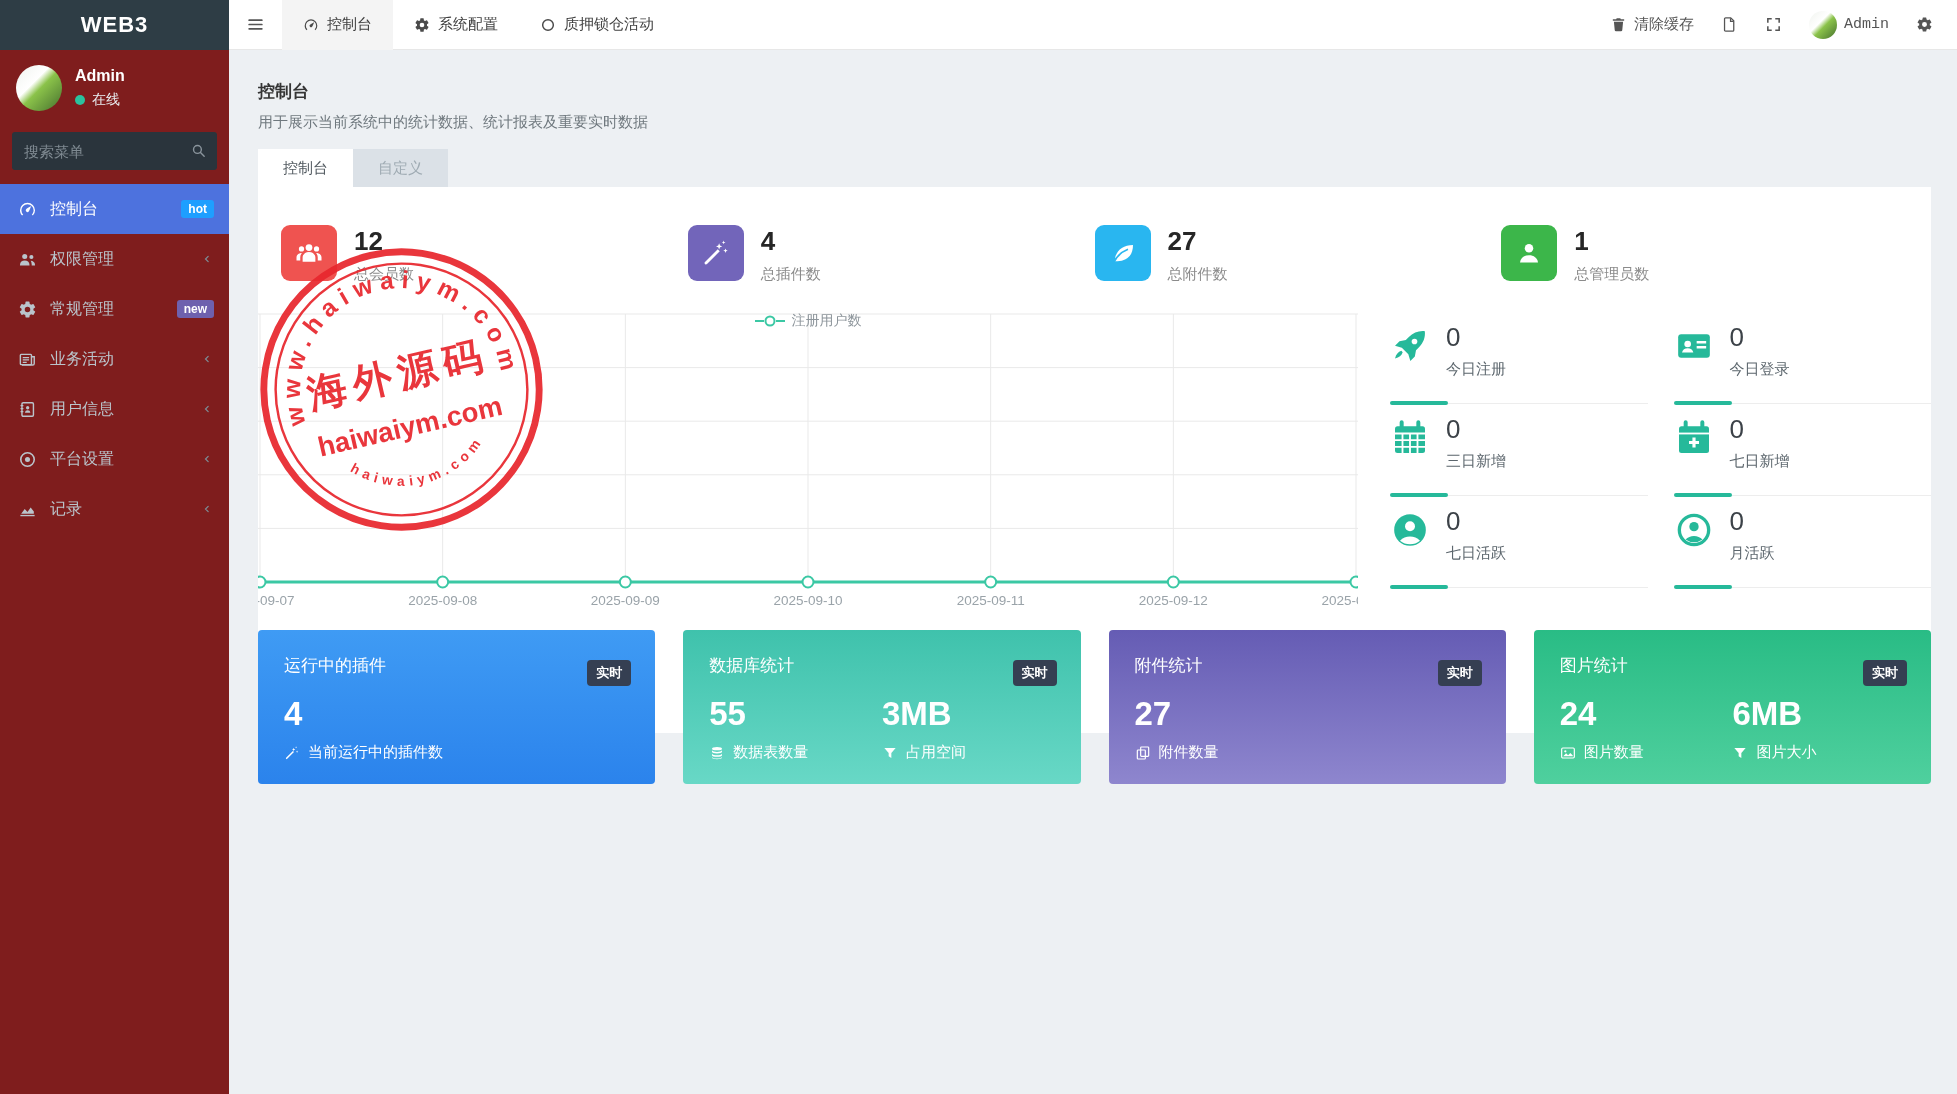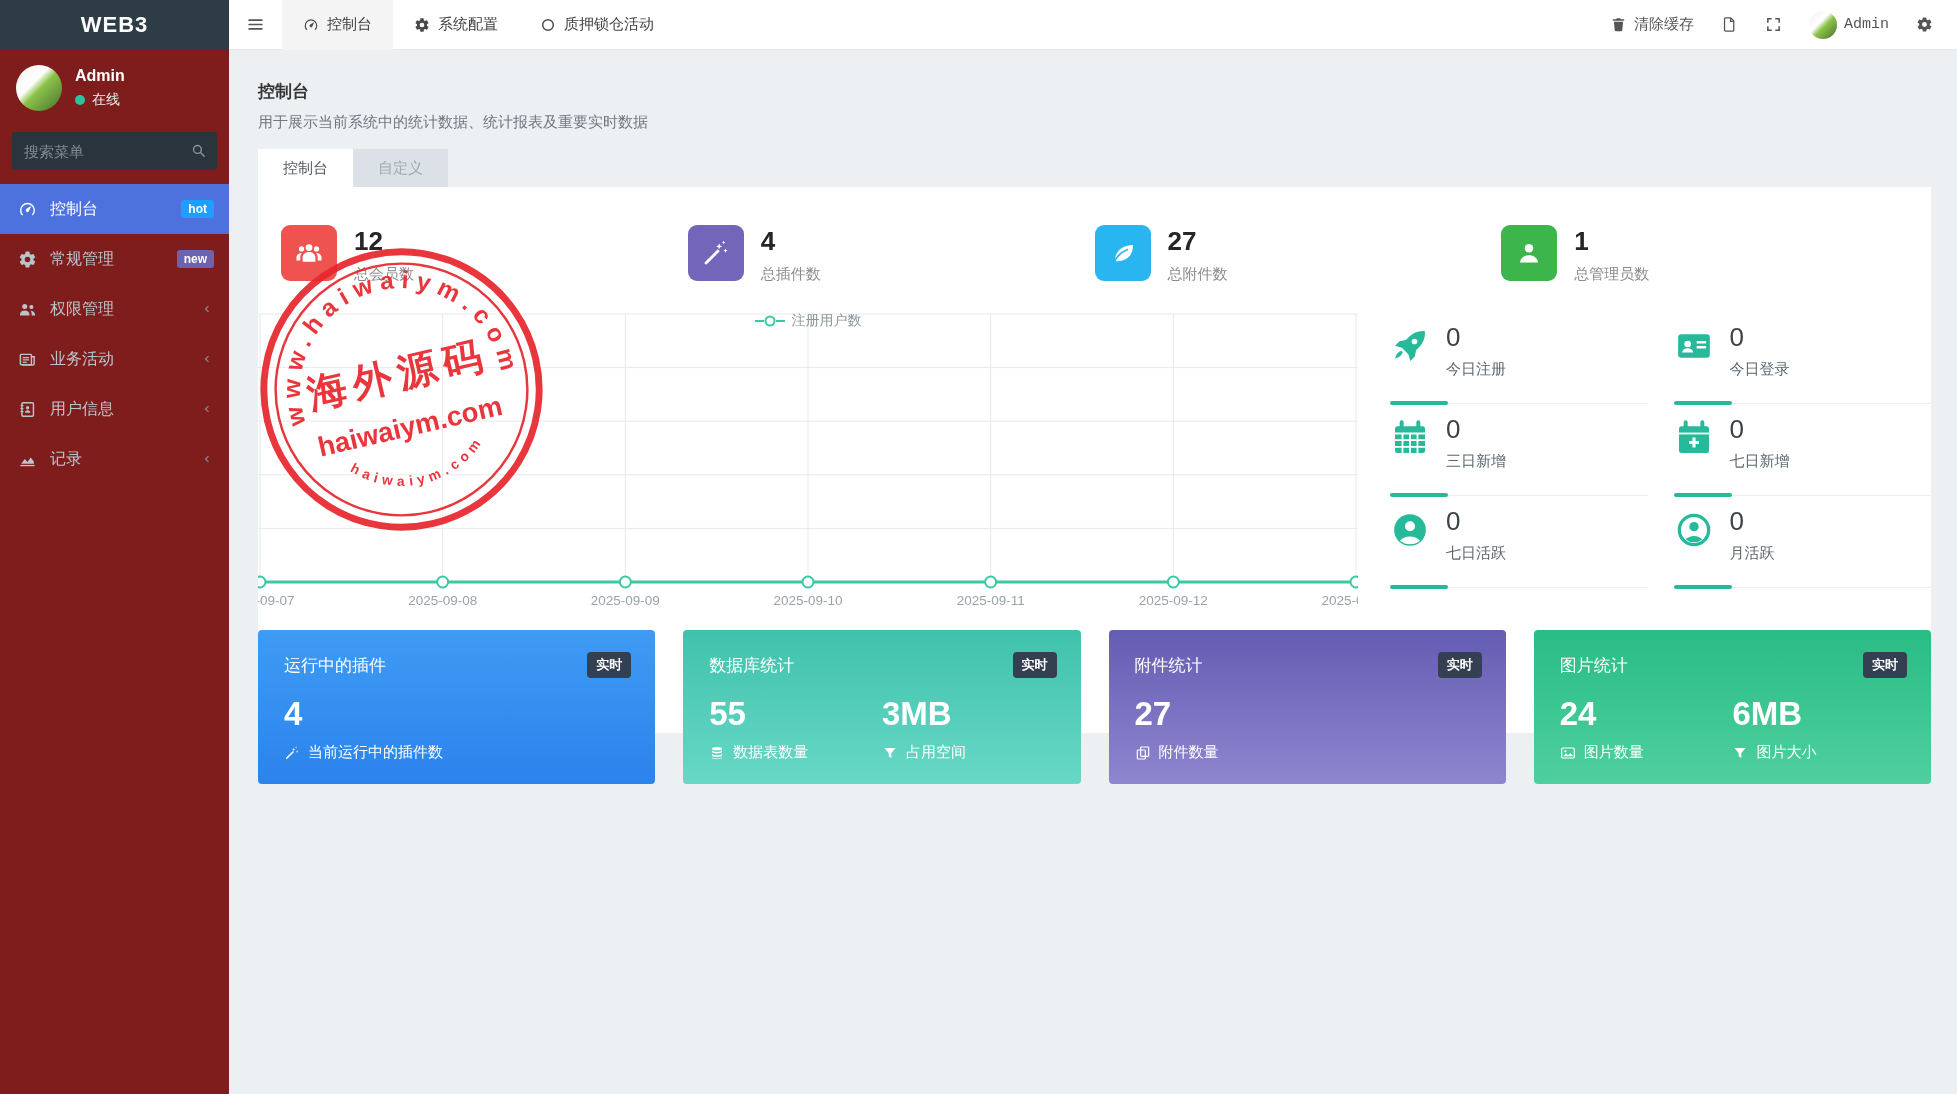--- a/index.html
+++ b/index.html
@@ -78,21 +78,21 @@
   .ms-lab { font-size:15px; color:#5c666d; margin-top:10px; }
 
   
   .cards-row { display:flex; gap:28px; margin-top:18px; }
   .icard { flex:1; height:154px; border-radius:4px; color:#fff; position:relative; padding:24px 26px; }
   .g1 { background:linear-gradient(180deg,#3f9bf4,#2b83ec); }
   .g2 { background:linear-gradient(180deg,#3fc2ac,#68d8c6); }
   .g3 { background:linear-gradient(180deg,#655cb4,#8e86ce); }
   .g4 { background:linear-gradient(180deg,#29bc85,#4fd09e); }
   .ic-title { font-size:17px; font-weight:normal; }
-  .rt-badge { position:absolute; top:22px; right:24px; background:#353f52; font-size:13px; padding:4px 9px; border-radius:4px; font-weight:bold; }
+  .rt-badge { position:absolute; top:30px; right:24px; background:#353f52; font-size:13px; padding:4px 9px; border-radius:4px; font-weight:bold; }
   .metrics { display:flex; margin-top:20px; }
   .metric { width:50%; }
   .m-val { font-size:33px; font-weight:bold; line-height:1; }
   .m-lab { font-size:15px; margin-top:13px; display:flex; align-items:center; gap:8px; }
   .m-lab svg { width:16px; height:16px; flex-shrink:0; }
 
   
   .wm { position:absolute; left:-4px; top:55px; width:295px; height:295px; transform:rotate(-13deg);
         opacity:.93; z-index:5; pointer-events:none; }
   .wm .cjk { font-family:"Liberation Serif","DejaVu Serif",serif; }
@@ -257,48 +257,57 @@
     <nav>
       <div class="m-item active">
         <svg class="mi">
             <use href="#i-gauge"></use>
           </svg>
         <span>控制台</span>
         <span class="badge hot">hot</span>
       </div>
       <div class="m-item">
         <svg class="mi">
-            <use href="#i-gear"></use>
-          </svg>
-        <span>常规管理</span>
-        <span class="badge new">new</span>
-      </div>
-      <div class="m-item">
-        <svg class="mi">
             <use href="#i-users"></use>
           </svg>
         <span>权限管理</span>
         <svg class="chev">
             <use href="#i-chev"></use>
           </svg>
       </div>
       <div class="m-item">
         <svg class="mi">
+            <use href="#i-gear"></use>
+          </svg>
+        <span>常规管理</span>
+        <span class="badge new">new</span>
+      </div>
+      <div class="m-item">
+        <svg class="mi">
             <use href="#i-news"></use>
           </svg>
         <span>业务活动</span>
         <svg class="chev">
             <use href="#i-chev"></use>
           </svg>
       </div>
       <div class="m-item">
         <svg class="mi">
             <use href="#i-book"></use>
           </svg>
         <span>用户信息</span>
+        <svg class="chev">
+            <use href="#i-chev"></use>
+          </svg>
+      </div>
+      <div class="m-item">
+        <svg class="mi">
+            <use href="#i-dotcircle"></use>
+          </svg>
+        <span>平台设置</span>
         <svg class="chev">
             <use href="#i-chev"></use>
           </svg>
       </div>
       <div class="m-item">
         <svg class="mi">
             <use href="#i-chart"></use>
           </svg>
         <span>记录</span>
         <svg class="chev">

